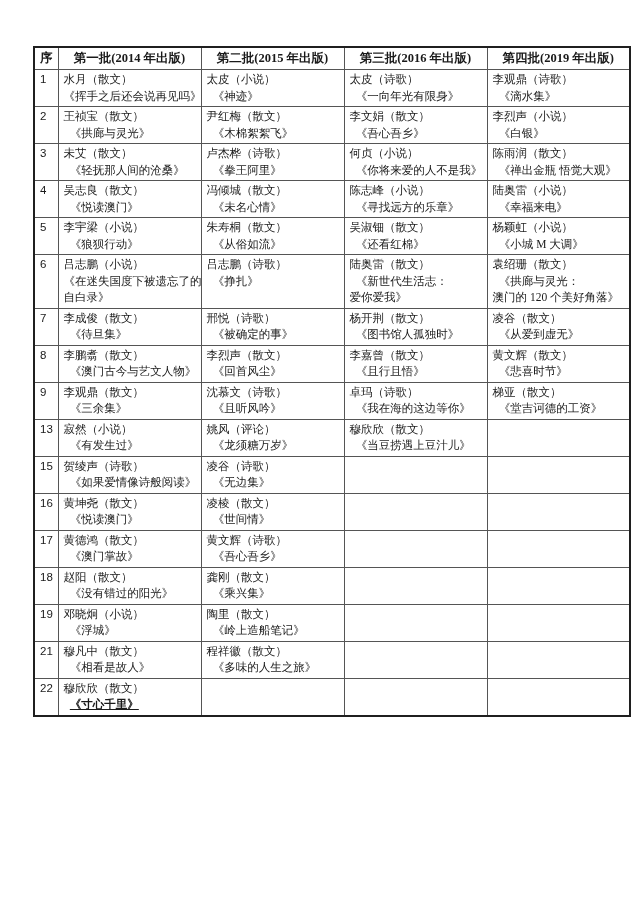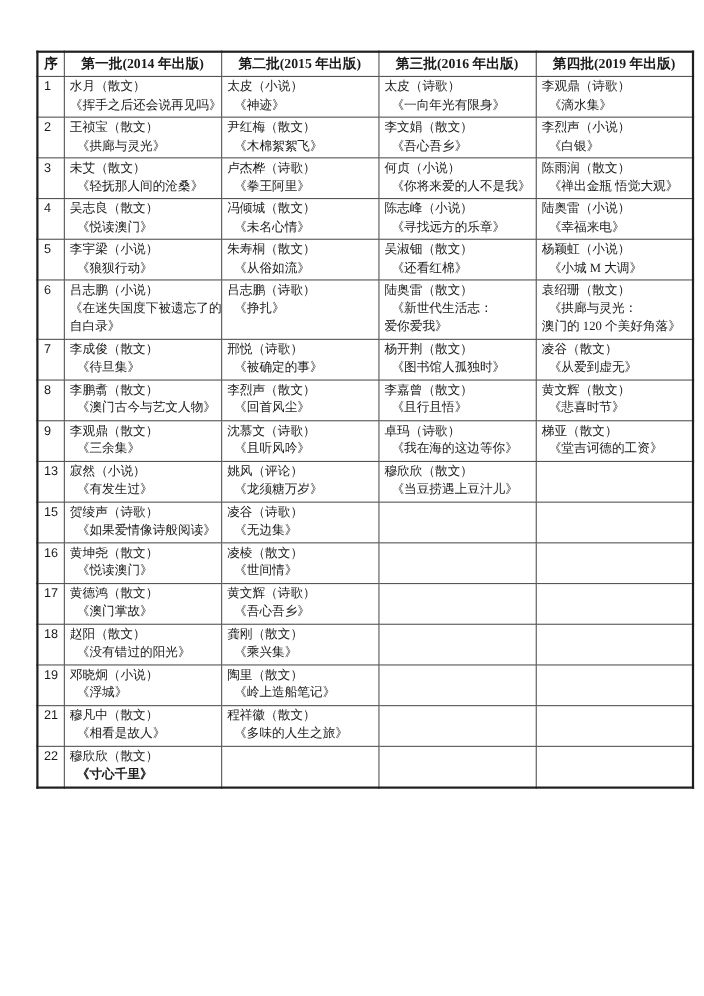--- a/index.html
+++ b/index.html
@@ -40,21 +40,21 @@
     line-height: 16.5px;
   }
   td.no {
     font-family: "Liberation Sans", "DejaVu Sans", sans-serif;
     font-size: 11.5px;
     padding-left: 5px;
     text-align: left;
   }
   .ln { white-space: nowrap; height: 16.5px; }
   .ln.t { text-indent: 0.55em; }
-  .ln.b { font-weight: bold; }
+  .ln.b { font-weight: bold; text-decoration: underline; }
 </style>
 </head>
 <body>
 
 <div class="page">
   <table class="pub">
     <colgroup>
         <col style="width: 24px;">
         <col style="width: 143px;">
         <col style="width: 143px;">

